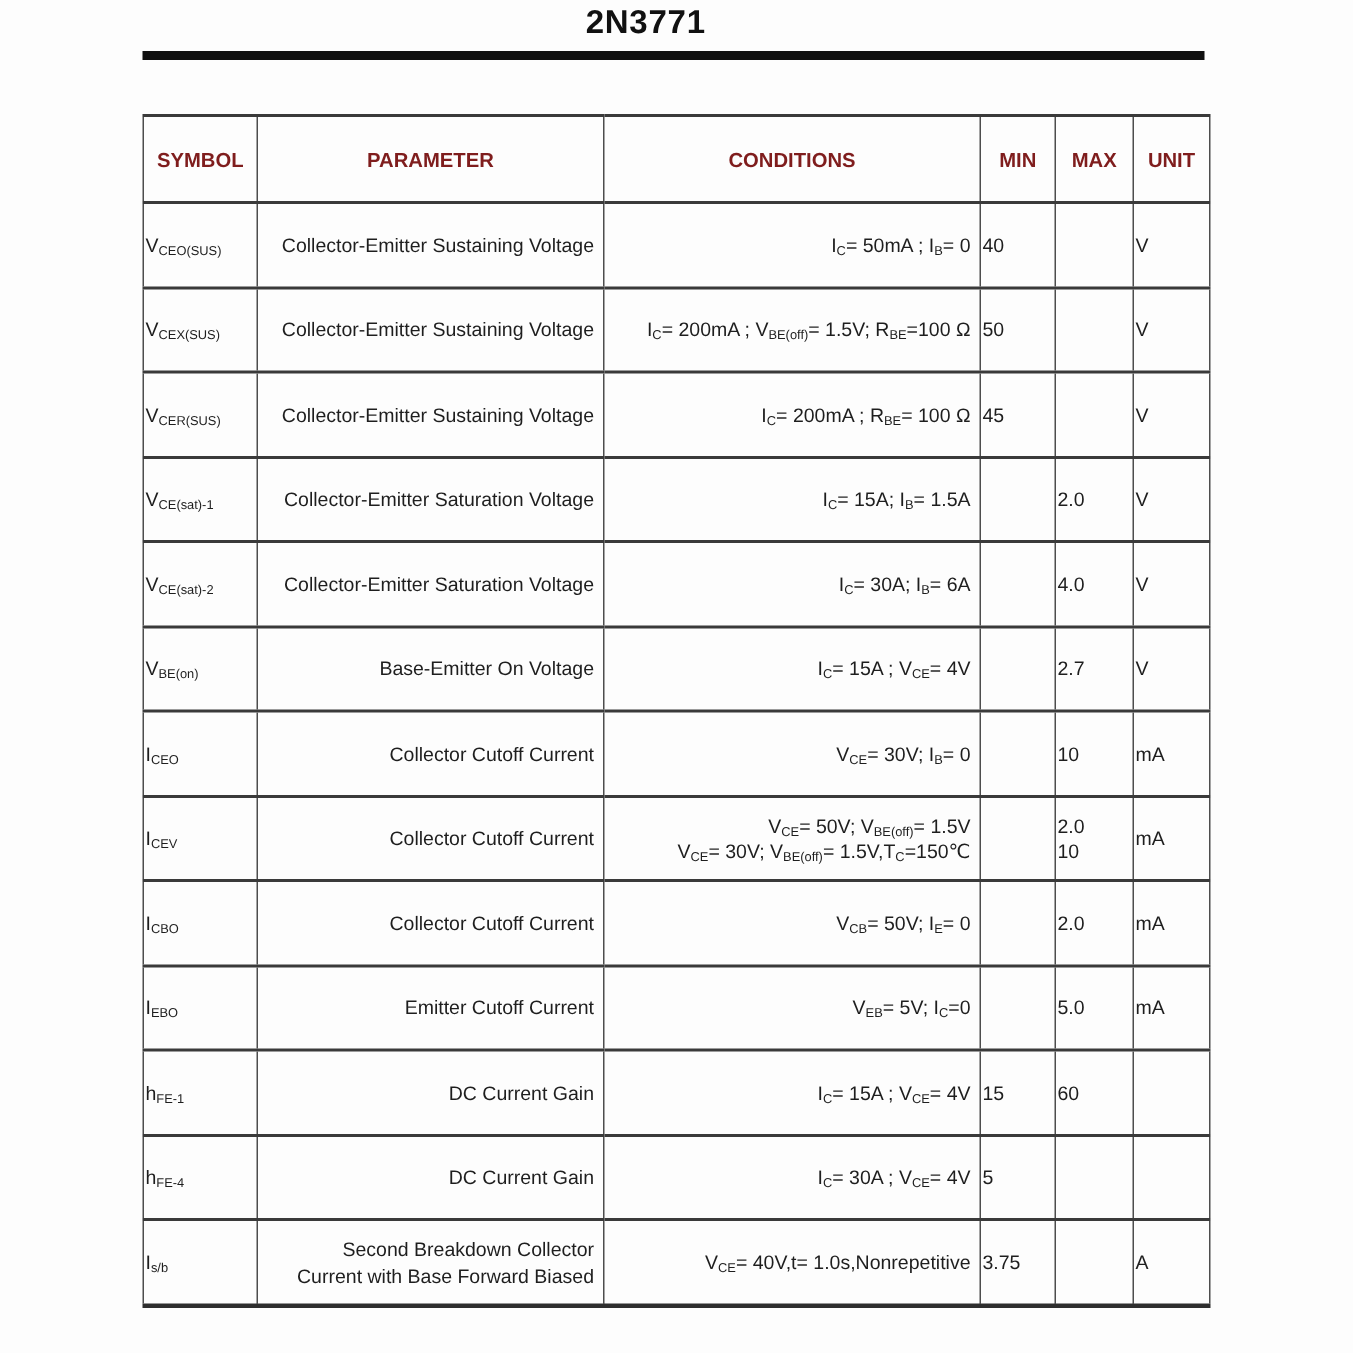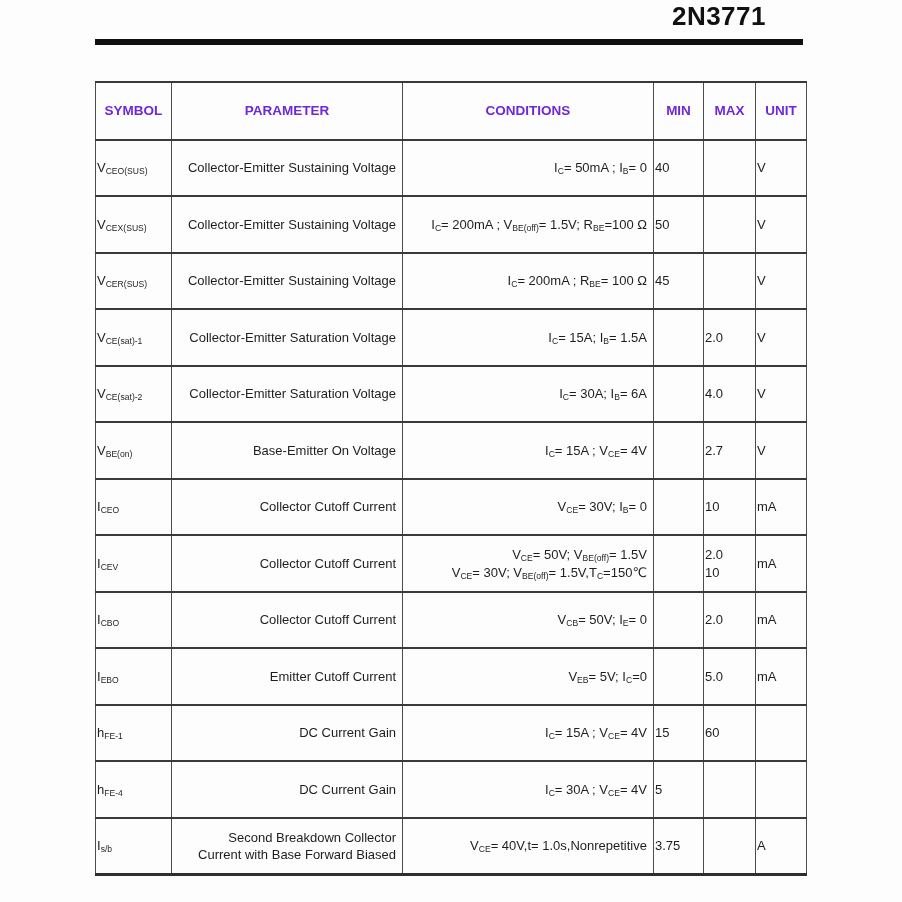--- a/index.html
+++ b/index.html
@@ -11,22 +11,22 @@
     font-family: "Liberation Sans", "DejaVu Sans", sans-serif;
     color: #1c1c1c;
     overflow: hidden;
   }
   .page {
     padding: 2px 0 0 95px;
     width: 711px;
   }
   .part-number {
     width: 671px;
-    text-align: right;
-    font-size: 26px;
+    text-align: center;
+    font-size: 22px;
     font-weight: bold;
     letter-spacing: 0.5px;
     color: #111;
     line-height: 1.15;
   }
   .title-rule {
     height: 6px;
     background: #101010;
     width: 708px;
     margin-top: 7px;
@@ -44,21 +44,21 @@
     border-top: 2px solid #3a3a3a;
     border-bottom: 2px solid #3a3a3a;
     vertical-align: middle;
     overflow: hidden;
   }
   .spec-table th {
     height: 54px;
     font-size: 13.5px;
     font-weight: bold;
     text-align: center;
-    color: #6d28d9;
+    color: #7f1d1d;
   }
   .spec-table td {
     height: 52.5px;
     font-size: 13px;
     color: #1e1e1e;
   }
   .cell-symbol, .cell-min, .cell-max, .cell-unit { text-align: left; }
   .cell-parameter, .cell-conditions {
     text-align: right;
     padding-left: 9px;

